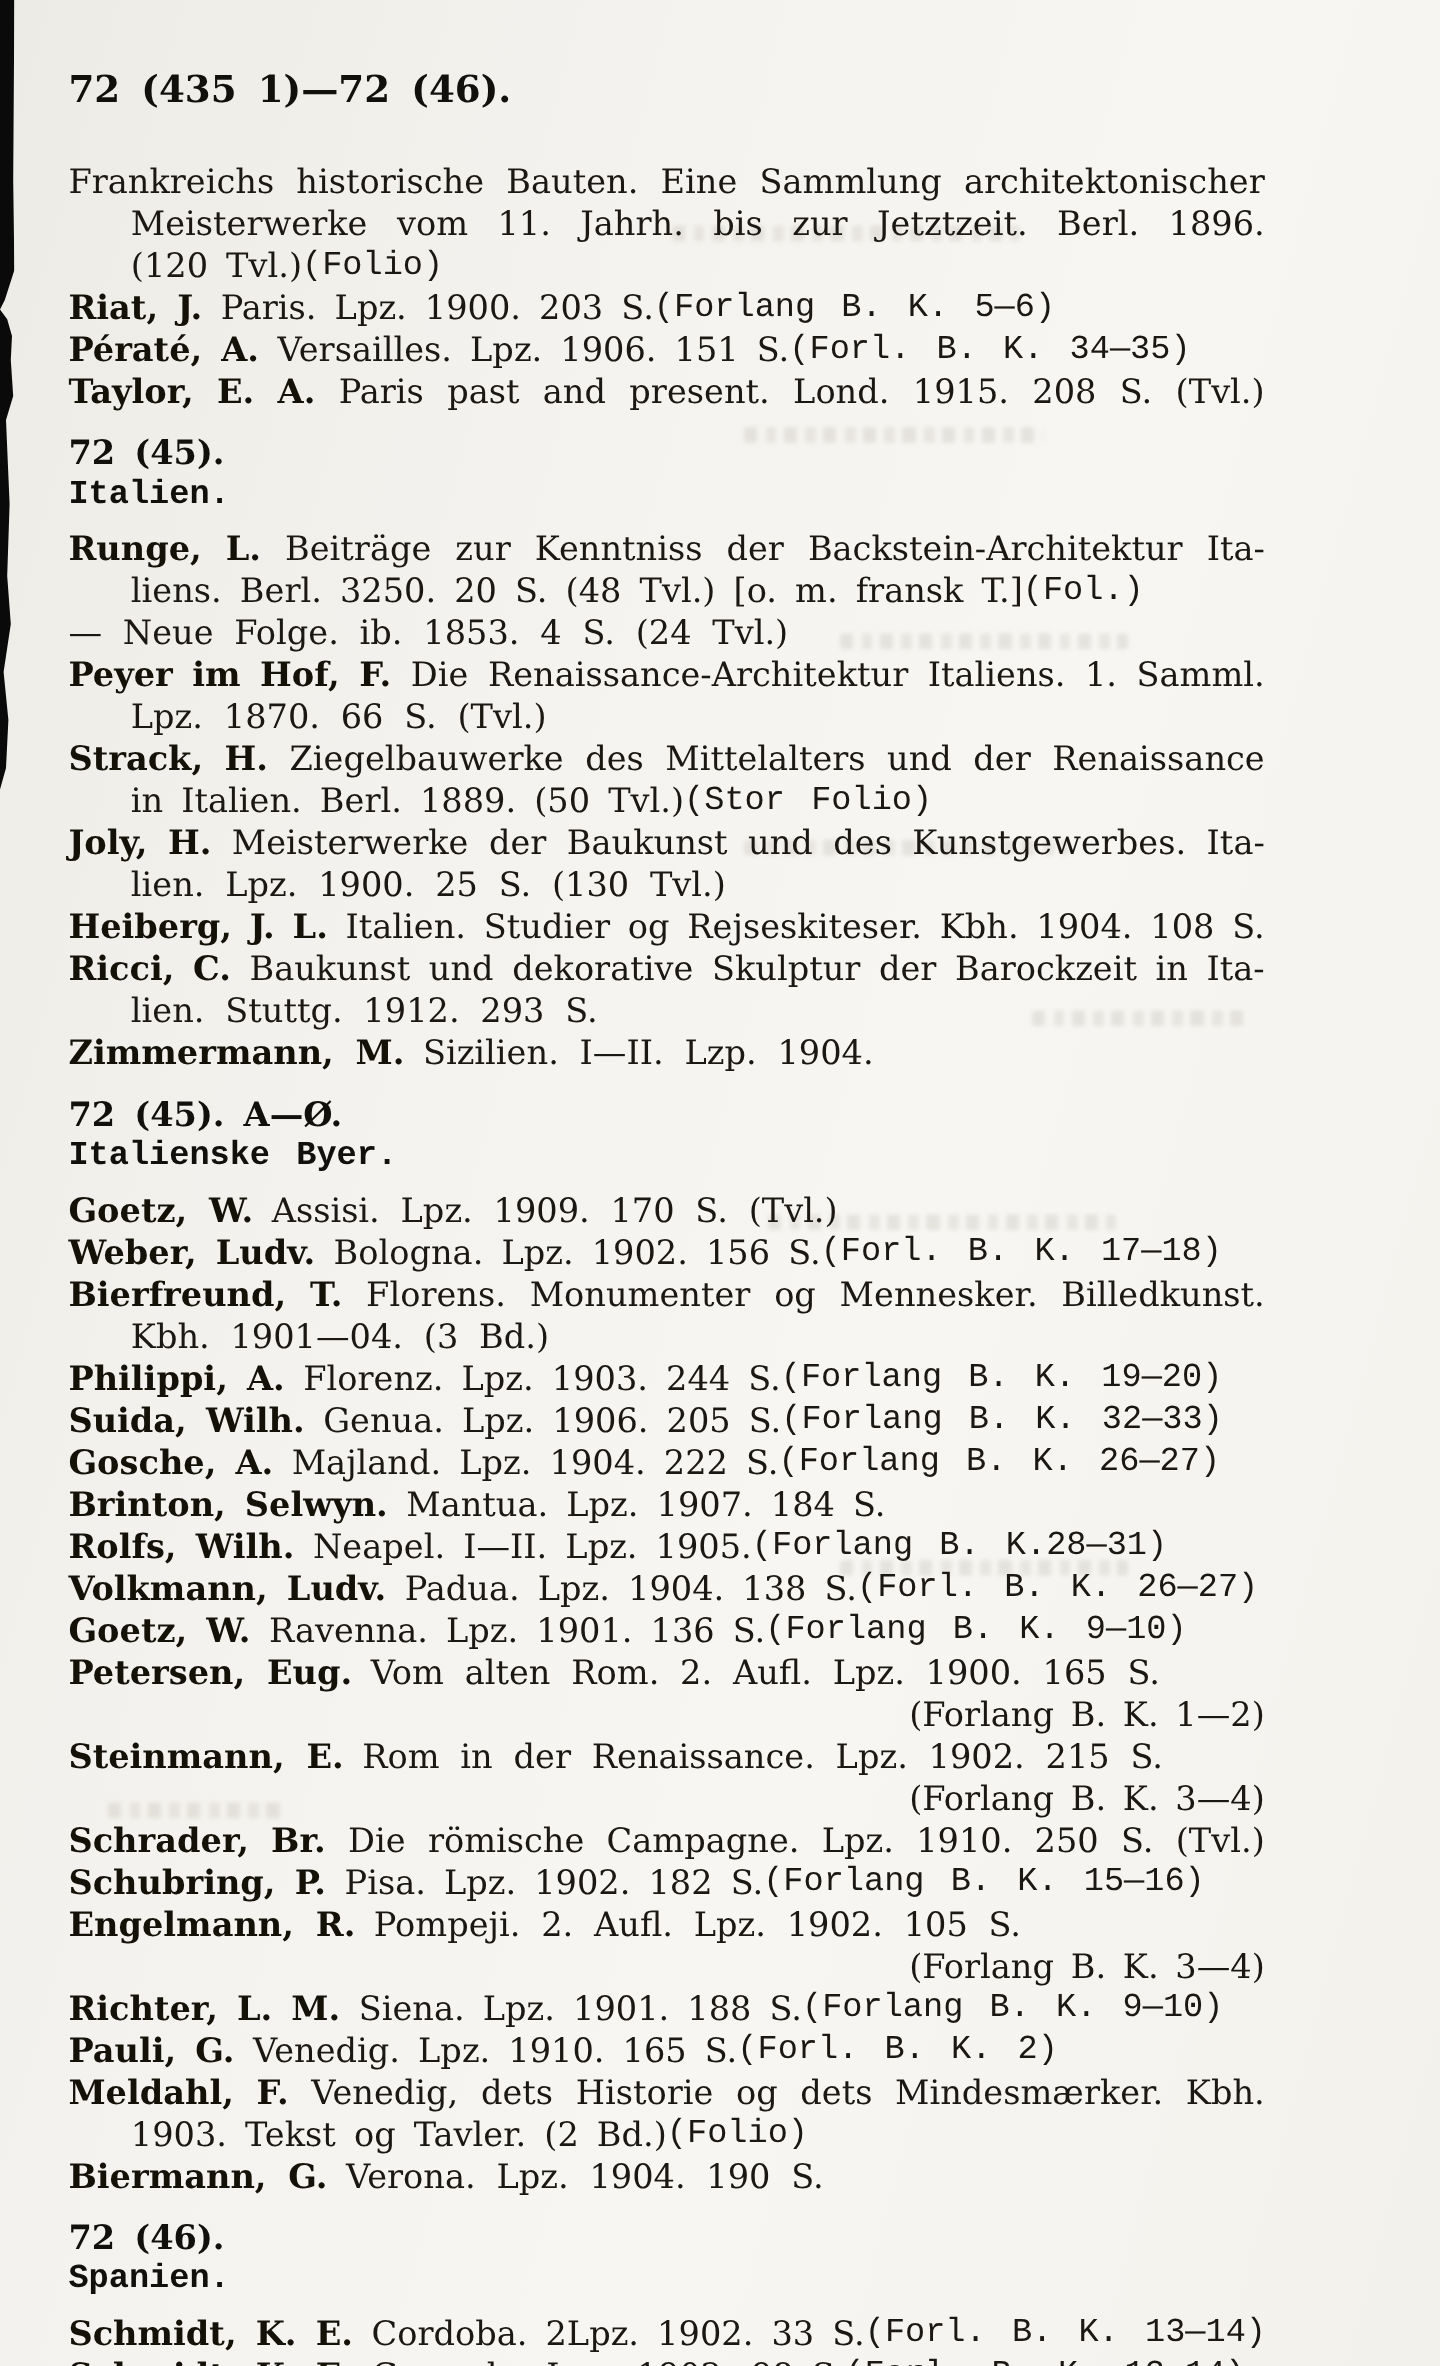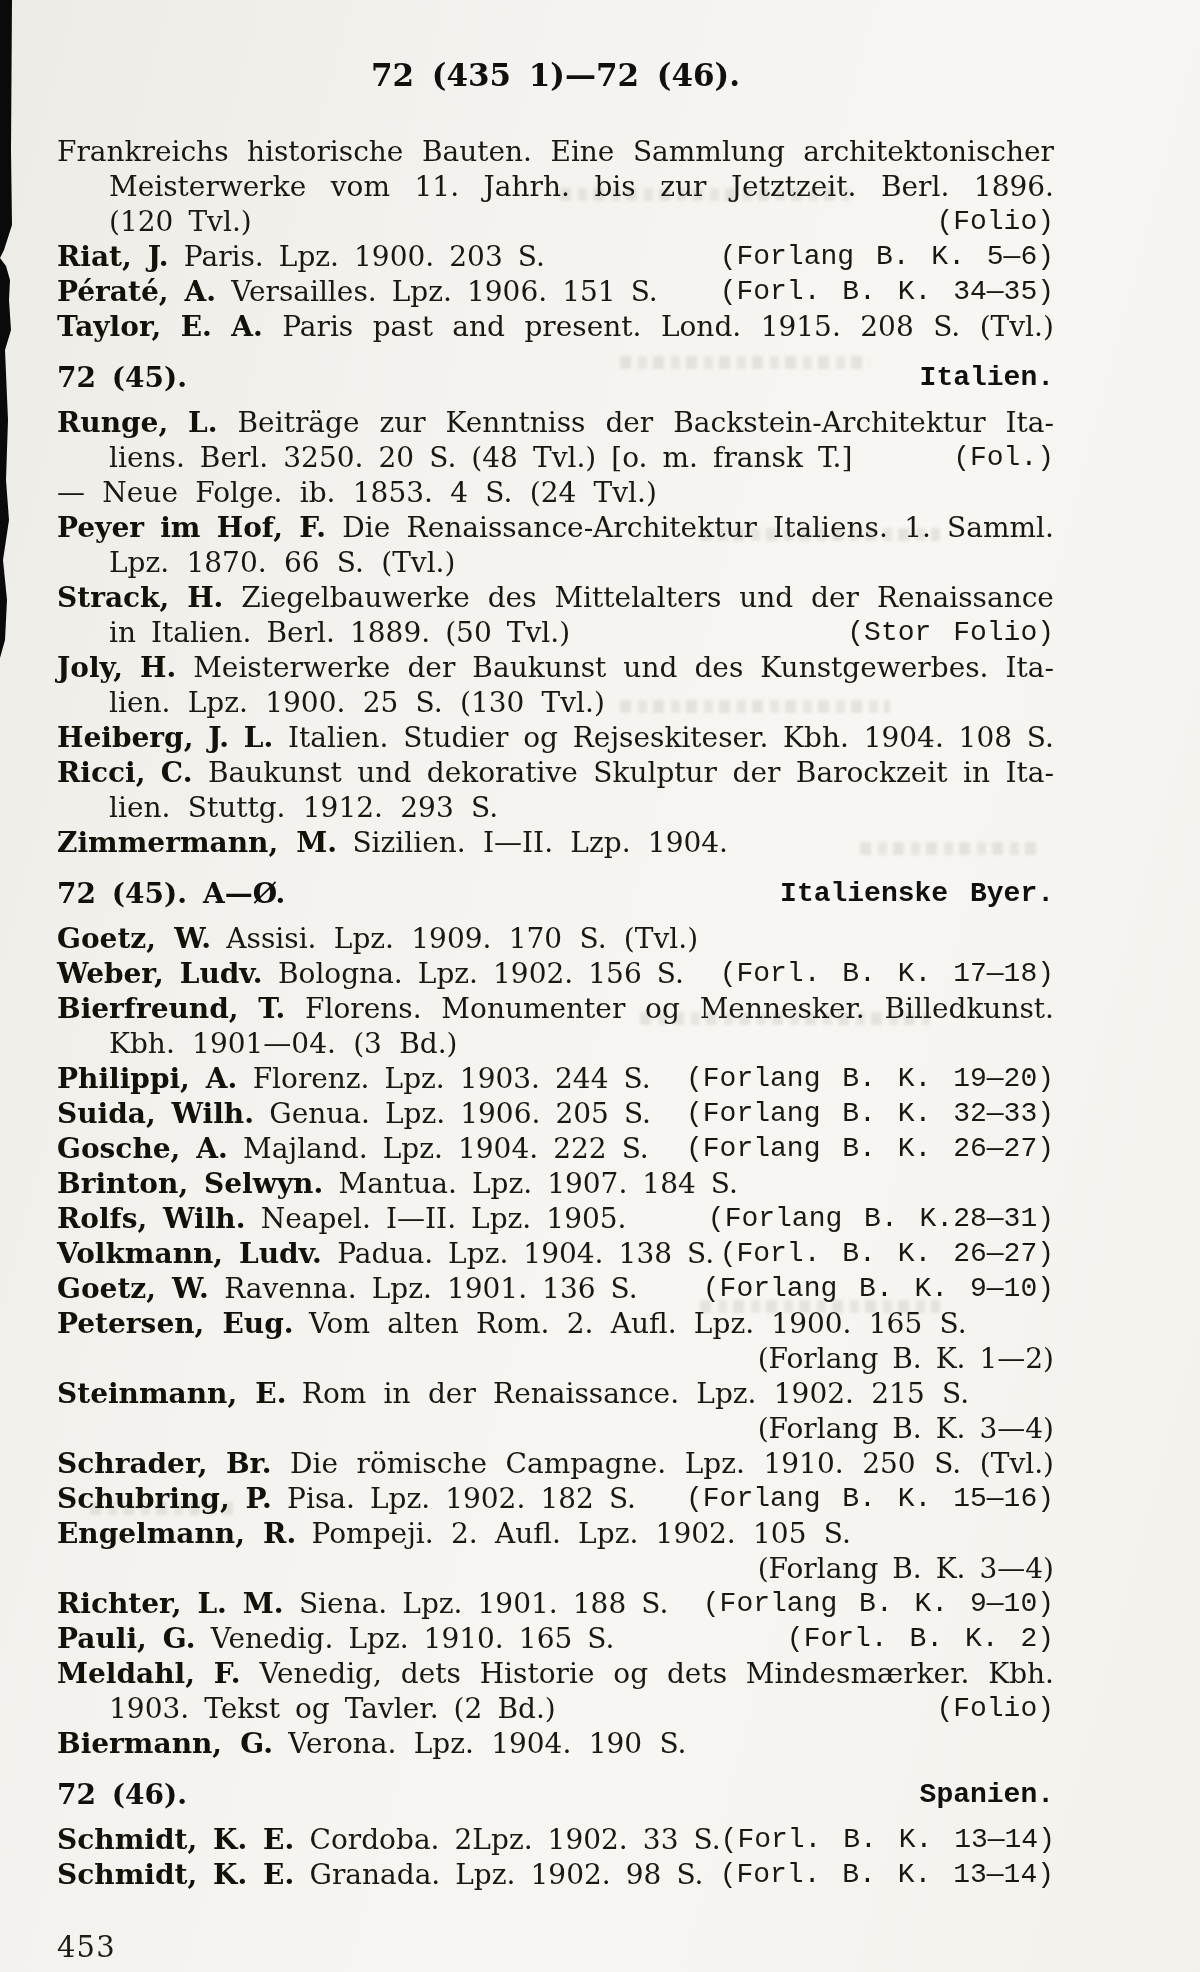--- a/index.html
+++ b/index.html
@@ -18,40 +18,40 @@
     clip-path:polygon(0 0,12px 0,11px 150px,12px 225px,4px 250px,0 258px,6px 266px,10px 280px,9px 300px,11px 330px,5px 350px,8px 420px,6px 480px,9px 520px,3px 560px,7px 600px,5px 640px,0 658px);
   }
   
   .ghost{
     position:absolute;height:13px;border-radius:3px;
     background:repeating-linear-gradient(90deg,#a8a296 0 11px,transparent 11px 18px,#b5afa3 18px 27px,transparent 27px 33px);
     filter:blur(1.6px);opacity:.22;
   }
   .content{position:absolute;left:57px;top:58px;width:997px;}
   .page-header{
-    text-align:center;font-weight:bold;font-size:31px;line-height:35px;
+    text-align:left;font-weight:bold;font-size:31px;line-height:35px;
     word-spacing:.22em;color:#12100d;margin-bottom:41px;
   }
   .line{font-size:28px;line-height:35px;min-height:35px;}
   .line.indent{padding-left:52px;}
   .b{font-weight:bold;color:#141109;}
   
   .line.j{display:flex;justify-content:space-between;}
   .line.j span{white-space:pre;}
   
-  .line.split{display:flex;justify-content:space-between;}
+  .line.split{display:flex;justify-content:flex-start;}
   .line.split .left{white-space:nowrap;word-spacing:.22em;}
   .line.split .left .b{margin-right:.55em;}
   .line.split .right{white-space:nowrap;word-spacing:.18em;font-family:Liberation Mono, monospace;}
   
   .line.l{word-spacing:.3em;}
   .line.l .b{margin-right:.55em;}
   
   .line.r{text-align:right;word-spacing:.18em;}
-  .line.heading{margin:16px 0 10px;}
+  .line.heading{margin:16px 0 10px;flex-direction:column;}
   .line.heading .b,.line.heading .right{font-weight:bold;color:#12100d;}
   .page-number{
     margin-top:38px;font-size:29px;letter-spacing:.04em;color:#1f1b16;
   }
 </style>
 </head>
 <body>
 
 <div class="page">
 

